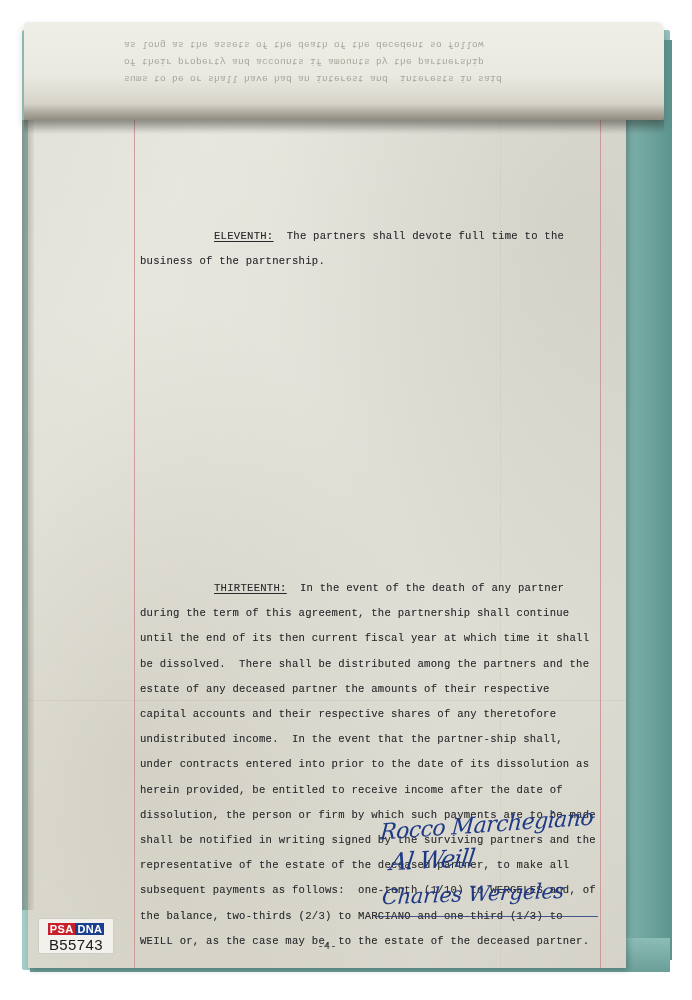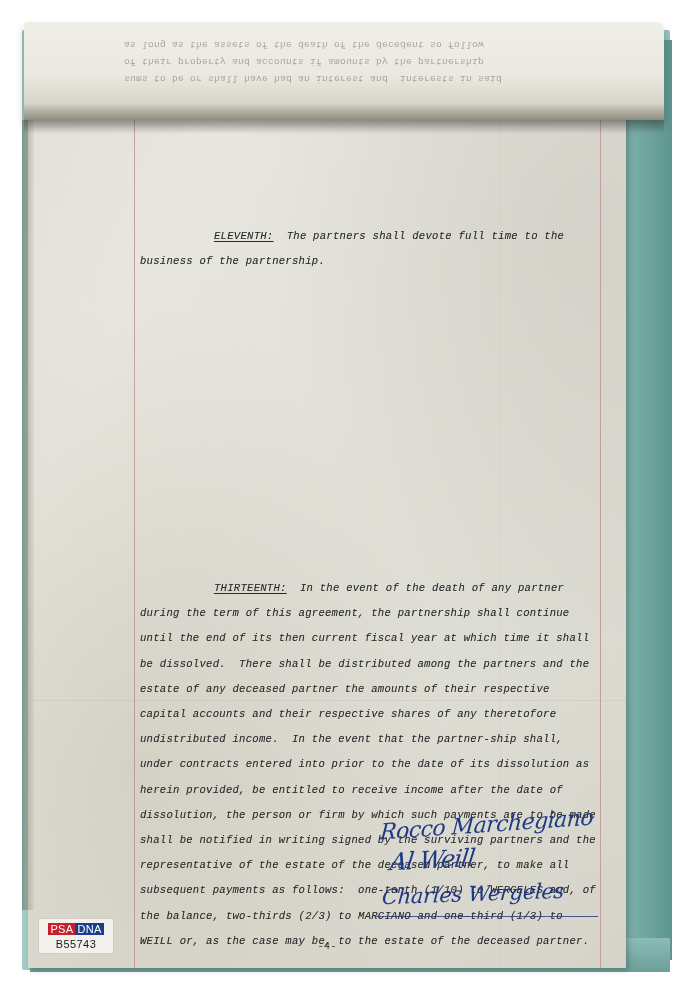--- a/index.html
+++ b/index.html
@@ -150,21 +150,21 @@
   }
   .para { margin: 0 0 0 0; }
   .gap { height: 25px; }
   .indent { display: inline-block; width: 74px; }
   .caps-underline {
     text-decoration: underline;
     text-underline-offset: 2px;
   }
 
   
-  .body div { text-shadow: 0 0 0.4px rgba(40,40,45,0.35); font-style: italic; }
+  .body div { text-shadow: 0 0 0.4px rgba(40,40,45,0.35); }
 
   
   .signatures {
     position: absolute;
     left: 360px;
     top: 812px;
     width: 250px;
     height: 120px;
   }
   .sig {
@@ -229,37 +229,37 @@
     width: 74px;
     background: #f2f1ec;
     border: 1px solid #cfcdc4;
     padding: 1px 0 2px 0;
     text-align: center;
   }
   .psa-logo {
     display: inline-block;
     font-family: "Liberation Sans", sans-serif;
     font-size: 11px;
-    font-weight: normal;
+    font-weight: bold;
     line-height: 13px;
     letter-spacing: 0.3px;
   }
   .psa-logo .psa-red {
     background: #c8202a;
     color: #ffffff;
     padding: 0 2px;
   }
   .psa-logo .psa-blue {
     background: #1b3f8f;
     color: #ffffff;
     padding: 0 2px;
   }
   .psa-serial {
     font-family: "Liberation Sans", sans-serif;
-    font-size: 11px;
+    font-size: 15px;
     color: #1a1a1a;
     line-height: 13px;
     letter-spacing: 0.4px;
   }
 
   
   .crease {
     position: absolute;
     background: rgba(120,115,95,0.18);
   }

